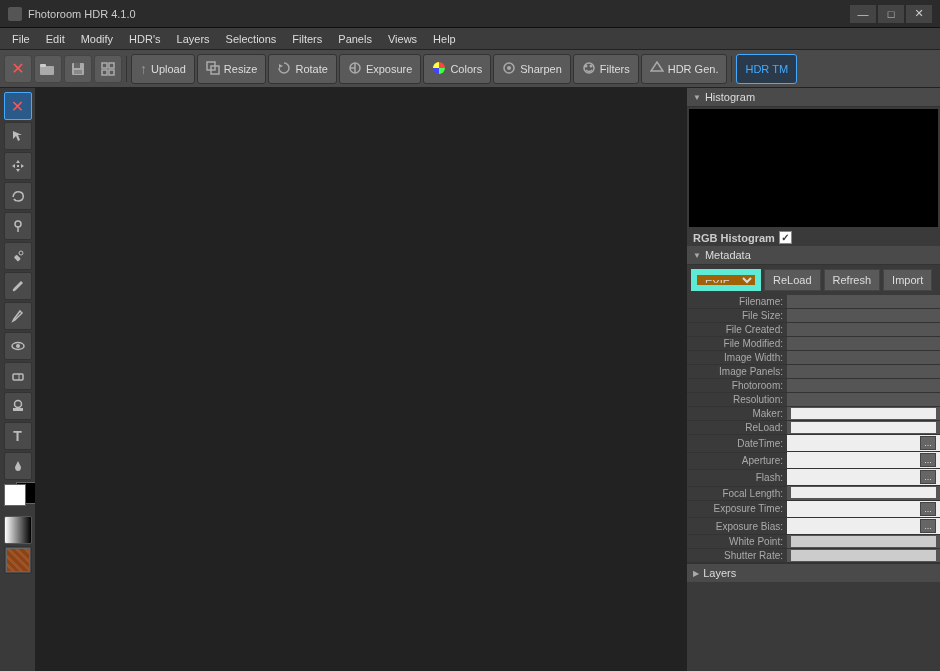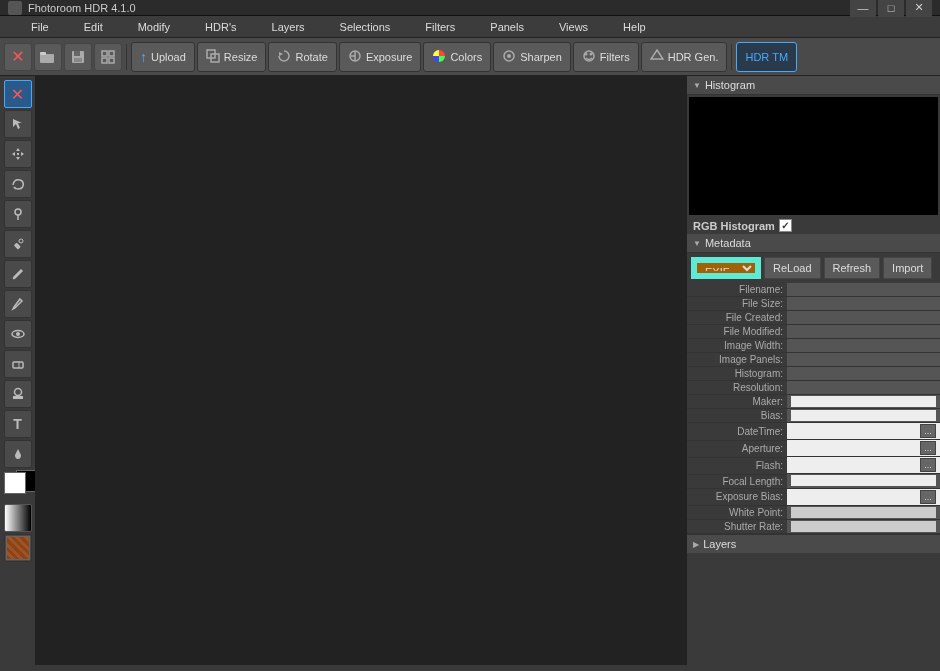--- a/index.html
+++ b/index.html
@@ -1,21 +1,21 @@
 <!DOCTYPE html>
 <html><head>
   <meta charset="utf-8">
   <style>
     * { box-sizing: border-box; margin: 0; padding: 0; }
     body { background: #3a3a3a; font-family: 'Segoe UI', Arial, sans-serif; font-size: 11px; color: #ddd; width: 940px; height: 671px; overflow: hidden; }
 
     
     .title-bar {
       background: #2b2b2b;
-      height: 16px;
+      height: 28px;
       display: flex;
       align-items: center;
       justify-content: space-between;
       padding: 0 8px;
       border-bottom: 1px solid #111;
     }
     .title-bar-left { display: flex; align-items: center; gap: 6px; color: #ccc; font-size: 11px; }
     .title-bar-icon { width: 14px; height: 14px; background: #555; border-radius: 2px; }
     .title-bar-controls { display: flex; gap: 2px; }
     .title-btn {
@@ -36,21 +36,21 @@
       align-items: center;
       padding: 0 4px;
       border-bottom: 1px solid #222;
     }
     .menu-item {
       padding: 10px 8px;
       color: #ddd;
       font-size: 11px;
       cursor: pointer;
       height: 22px;
-      display: flex; align-items: center; margin-left: 19px;
+      display: flex; align-items: center;
     }
 
     
     .toolbar {
       background: #4a4a4a;
       height: 38px;
       display: flex;
       align-items: center;
       padding: 0 4px;
       gap: 2px;
@@ -525,33 +525,33 @@
       </tr>
       <tr>
         <td>Image Width:</td>
         <td><input class="meta-field-input" type="text" value="" style=""></td>
       </tr>
       <tr>
         <td>Image Panels:</td>
         <td><input class="meta-field-input" type="text" value="" style=""></td>
       </tr>
       <tr>
-        <td>Histogram:</td>
+        <td>Fhotoroom:</td>
         <td><input class="meta-field-input" type="text" value="" style=""></td>
       </tr>
       <tr>
         <td>Resolution:</td>
         <td><input class="meta-field-input" type="text" value="" style=""></td>
       </tr>
       <tr>
         <td>Maker:</td>
         <td><input class="meta-field-input" type="text" value="" style="background: rgb(238, 238, 238); color: rgb(51, 51, 51);"></td>
       </tr>
       <tr>
-        <td>Bias:</td>
+        <td>ReLoad:</td>
         <td><input class="meta-field-input" type="text" value="" style="background: rgb(238, 238, 238); color: rgb(51, 51, 51);"></td>
       </tr>
       <tr class="meta-row-with-btn">
         <td>DateTime:</td>
         <td style="display:flex; align-items:center; background:#eee;">
           <input class="meta-field-input" type="text" value="" style="background: transparent; color: rgb(51, 51, 51); flex: 1 1 0%;">
           <button class="meta-mini-btn">...</button>
         </td>
       </tr>
       <tr class="meta-row-with-btn">
@@ -566,20 +566,27 @@
         <td style="display:flex; align-items:center; background:#eee;">
           <input class="meta-field-input" type="text" value="" style="background: transparent; color: rgb(51, 51, 51); flex: 1 1 0%;">
           <button class="meta-mini-btn">...</button>
         </td>
       </tr>
       <tr>
         <td>Focal Length:</td>
         <td><input class="meta-field-input" type="text" value="" style="background: rgb(238, 238, 238); color: rgb(51, 51, 51);"></td>
       </tr>
       <tr class="meta-row-with-btn">
+        <td>Exposure Time:</td>
+        <td style="display:flex; align-items:center; background:#eee;">
+          <input class="meta-field-input" type="text" value="" style="background: transparent; color: rgb(51, 51, 51); flex: 1 1 0%;">
+          <button class="meta-mini-btn">...</button>
+        </td>
+      </tr>
+      <tr class="meta-row-with-btn">
         <td>Exposure Bias:</td>
         <td style="display:flex; align-items:center; background:#eee;">
           <input class="meta-field-input" type="text" value="" style="background: transparent; color: rgb(51, 51, 51); flex: 1 1 0%;">
           <button class="meta-mini-btn">...</button>
         </td>
       </tr>
       <tr>
         <td>White Point:</td>
         <td><input class="meta-field-input" type="text" value="" style="background: rgb(204, 204, 204); color: rgb(51, 51, 51);"></td>
       </tr>

